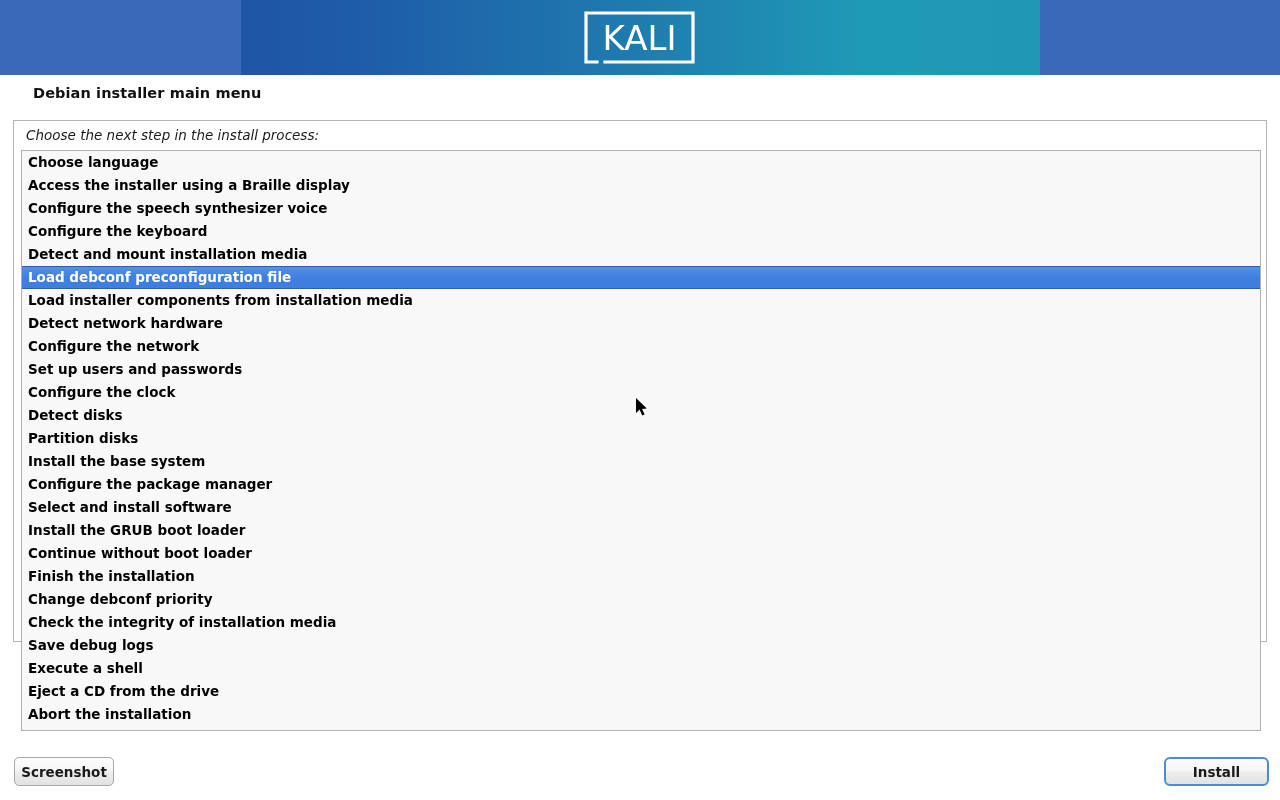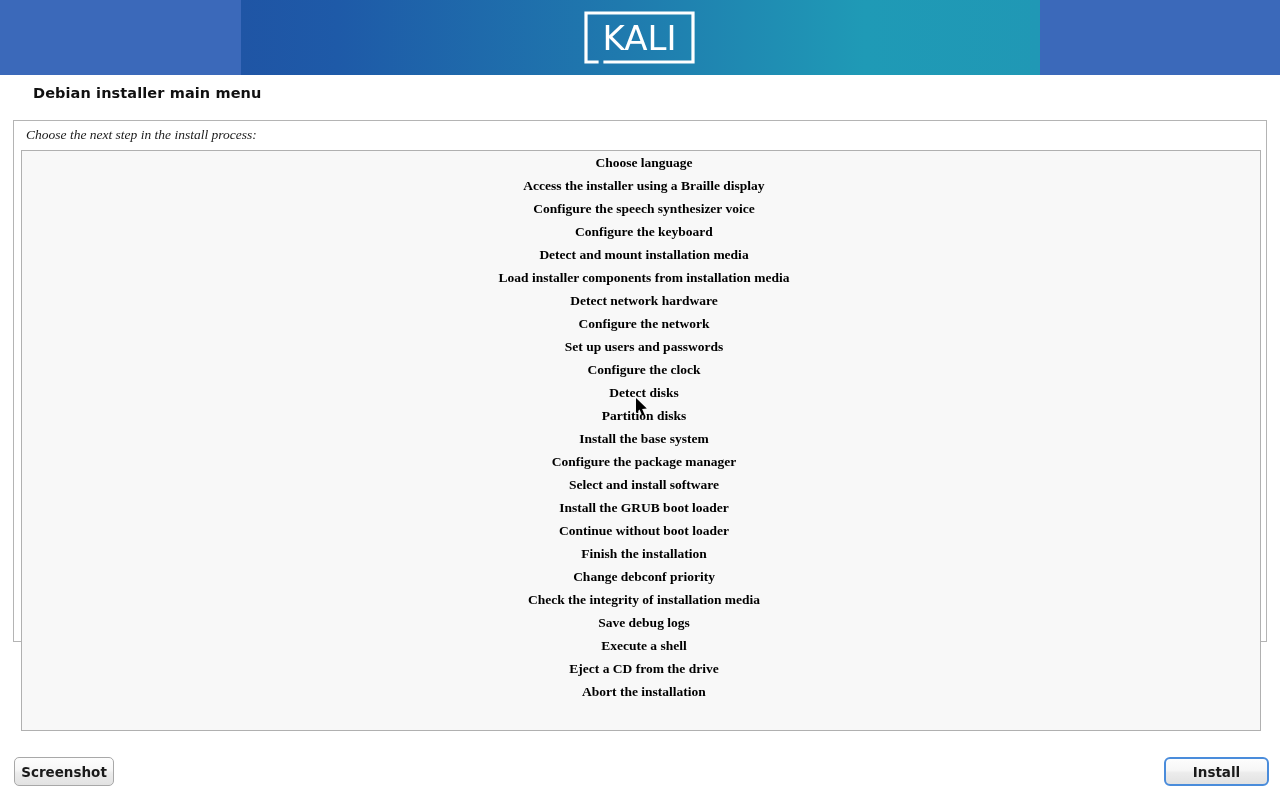--- a/index.html
+++ b/index.html
@@ -12,21 +12,20 @@
     overflow: hidden;
     background: #ffffff;
     font-family: "DejaVu Sans", "Liberation Sans", sans-serif;
   }
 
   #app {
     position: relative;
     width: 1280px;
     height: 800px;
     background: #ffffff;
-    text-align: center;
   }
 
   
   .banner {
     position: absolute;
     left: 0;
     top: 0;
     width: 1280px;
     height: 75px;
     background: #3566b8;
@@ -73,21 +72,20 @@
 
   
   .frame {
     position: absolute;
     left: 13px;
     top: 120px;
     width: 1254px;
     height: 522px;
     border: 1px solid #b4b4b4;
     background: #ffffff;
-    font-family: Liberation Serif, serif;
   }
 
   .frame-prompt {
     position: absolute;
     left: 12px;
     top: 6px;
     font-size: 13.5px;
     font-style: italic;
     color: #1a1a1a;
   }
@@ -193,20 +191,21 @@
   <div class="frame">
     <div class="frame-prompt">Choose the next step in the install process:</div>
 
     <div class="list-box">
       <div class="list-inner" id="menu-list-inner">
           <div class="list-item">Choose language</div>
           <div class="list-item">Access the installer using a Braille display</div>
           <div class="list-item">Configure the speech synthesizer voice</div>
           <div class="list-item">Configure the keyboard</div>
           <div class="list-item">Detect and mount installation media</div>
+          <div class="list-item selected">Load debconf preconfiguration file</div>
           <div class="list-item">Load installer components from installation media</div>
           <div class="list-item">Detect network hardware</div>
           <div class="list-item">Configure the network</div>
           <div class="list-item">Set up users and passwords</div>
           <div class="list-item">Configure the clock</div>
           <div class="list-item">Detect disks</div>
           <div class="list-item">Partition disks</div>
           <div class="list-item">Install the base system</div>
           <div class="list-item">Configure the package manager</div>
           <div class="list-item">Select and install software</div>

